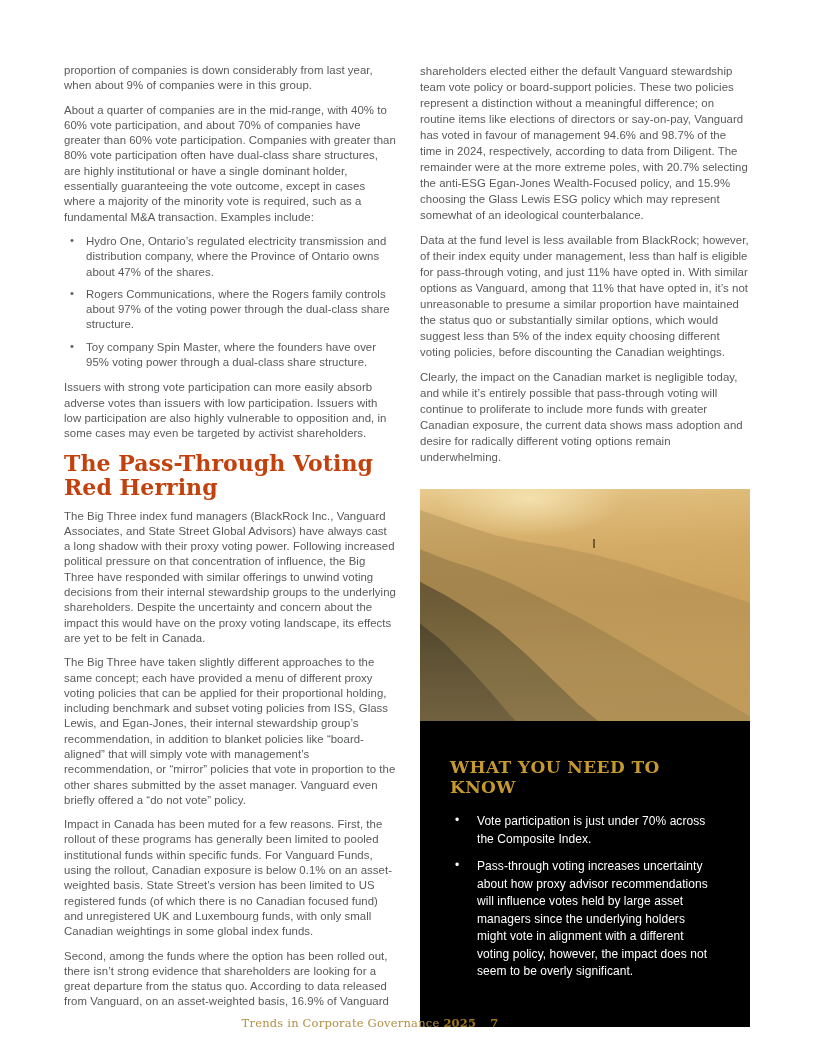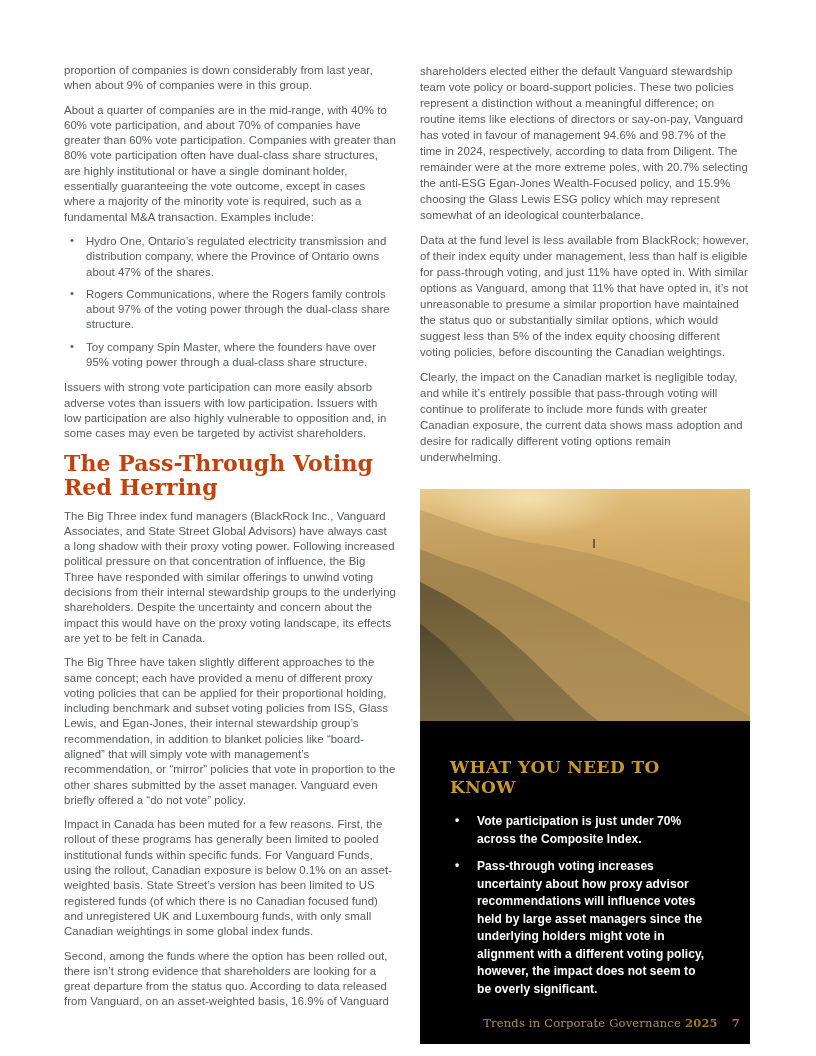--- a/index.html
+++ b/index.html
@@ -43,26 +43,26 @@
       background:rgba(60,53,33,0.82);}
   .spire{position:absolute;left:52.5%;top:21.5%;width:2px;height:9px;background:rgba(95,80,48,0.85);}
   .haze{position:absolute;left:0;top:0;width:100%;height:100%;
       background:linear-gradient(180deg,rgba(236,205,140,0) 45%,rgba(236,205,140,0.16) 72%,rgba(230,198,135,0.28) 100%);}
   
   .callout{background:#000000;padding:36px 30px 36px 30px;color:#ffffff;}
   .callout-title{
     font-family:"DejaVu Serif","Liberation Serif",serif;font-weight:bold;
     color:#c5992f;font-size:17px;line-height:20px;letter-spacing:0.4px;margin:0 0 16px 0;
   }
-  ul.callout-bullets{list-style:none;margin:0;padding:0 12px 0 0;font-weight:bold;font-size:12px;line-height:17.5px;}
+  ul.callout-bullets{list-style:none;margin:0;padding:0 12px 0 0;font-weight:normal;font-size:12px;line-height:17.5px;}
   ul.callout-bullets li{position:relative;padding-left:27px;margin-bottom:10px;}
   ul.callout-bullets li::before{content:"•";position:absolute;left:5px;top:-1px;}
   
   .footer{
-    position:absolute;top:1016px;left:0;width:740px;text-align:right;
+    position:absolute;top:1016px;left:0;width:740px;text-align:center;
     font-family:"DejaVu Serif","Liberation Serif",serif;font-size:11.5px;line-height:14px;
     color:#b18f48;letter-spacing:0.2px;
   }
   .footer .year{font-weight:bold;color:#a1771c;margin-left:4px;}
   .footer .pagenum{font-weight:bold;color:#a1771c;margin-left:14px;}
 </style>
 </head>
 <body>
 
 <div class="col col-left">

